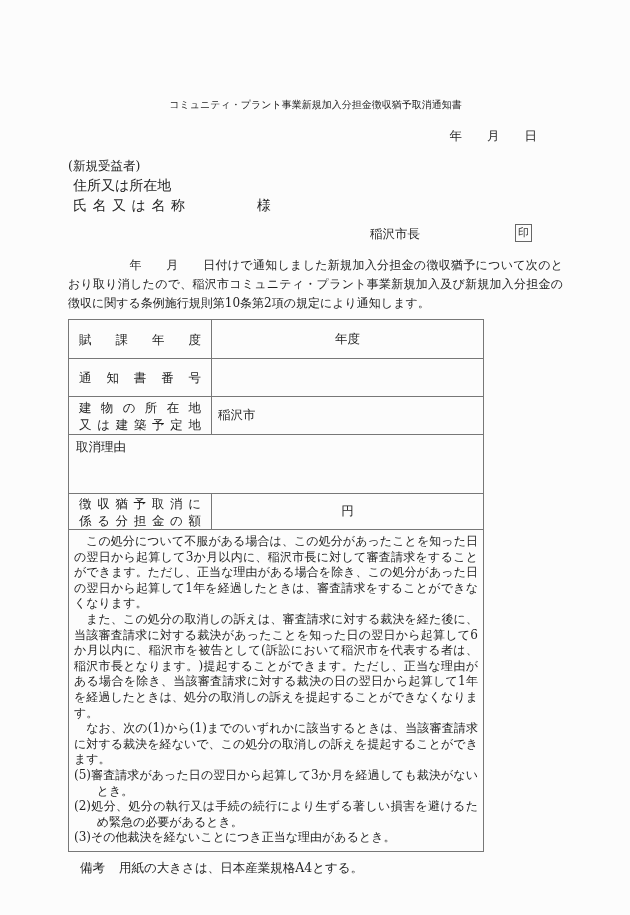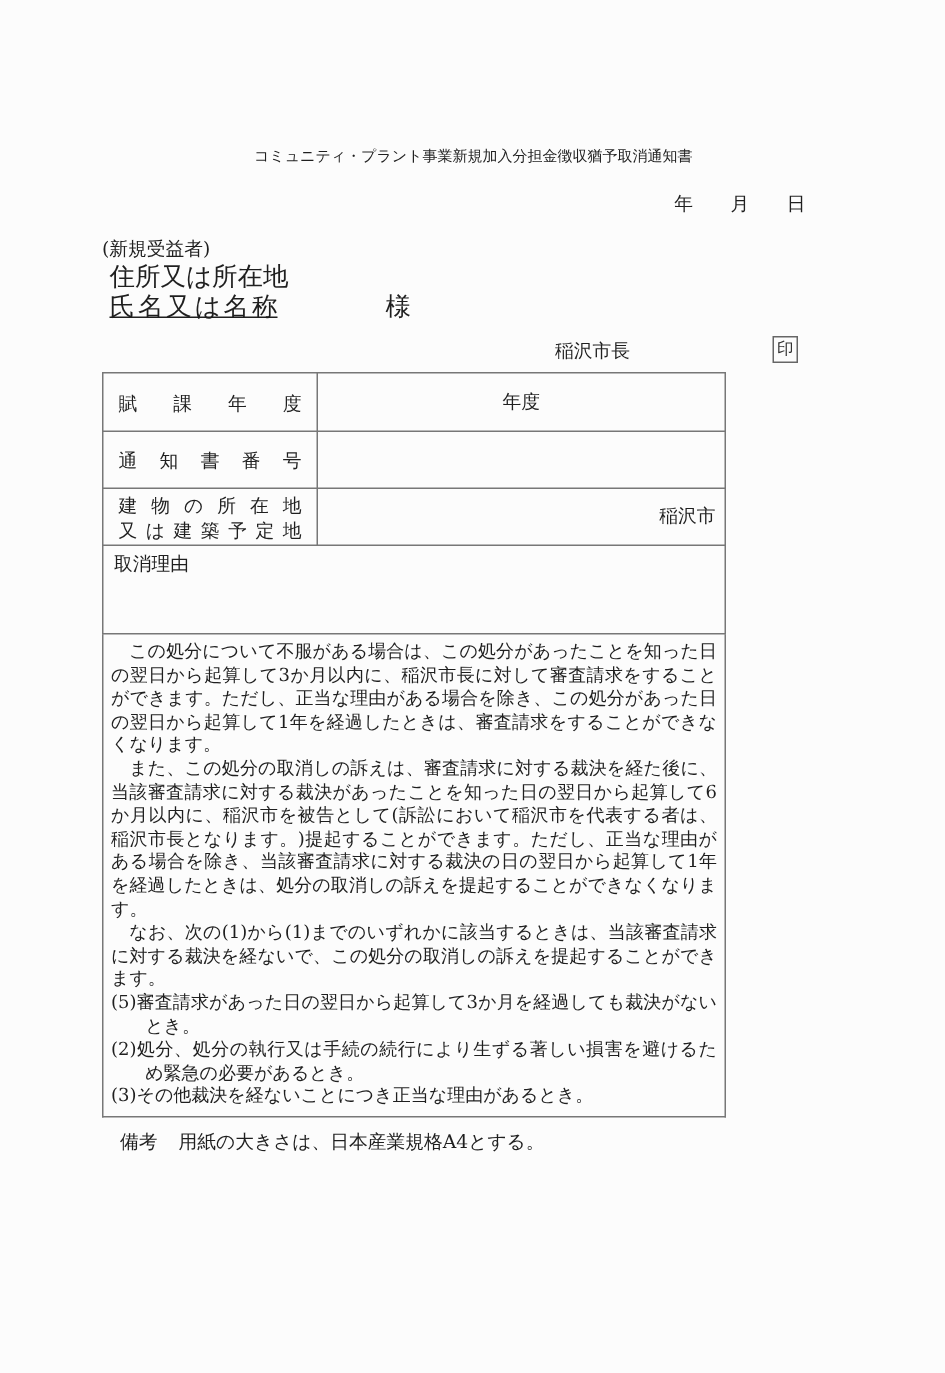--- a/index.html
+++ b/index.html
@@ -37,30 +37,29 @@
     text-align: right;
     padding-right: 26px;
   }
   .recipient-heading {
     margin-top: 15px;
     font-size: 12.5px;
     line-height: 15px;
   }
   .address-line, .name-line {
     margin-top: 5px;
-    font-size: 17px;
+    font-size: 14px;
     line-height: 15px;
     padding-left: 5px;
   }
   .name-label {
     display: inline-block;
     width: 112px;
     text-align: justify;
     text-align-last: justify;
-    text-decoration: underline;
   }
   .honorific {
     margin-left: 72px;
   }
   .issuer-line {
     position: relative;
     margin-top: 11px;
     height: 18px;
     font-size: 12.5px;
   }
@@ -104,21 +103,21 @@
   }
   td.lbl .jline {
     text-align: justify;
     text-align-last: justify;
     line-height: 17px;
   }
   td.val {
     padding: 0 6px;
   }
   td.val.center { text-align: center; }
-  td.val.left { text-align: right; }
+  td.val.left { text-align: left; }
   tr.r1 td, tr.r2 td, tr.r3 td, tr.r4 td { height: 37px; }
   tr.r1 td { height: 38px; }
   tr.r2 td { height: 36px; }
   tr.r5 td { height: 56px; vertical-align: top; }
   tr.r6 td { height: 35px; }
   .reason-label {
     padding: 3px 6px 0 6px;
     font-size: 12.5px;
   }
   td.notes-cell {
@@ -162,20 +161,21 @@
 
     <div class="name-line">
       <span class="name-label">氏名又は名称</span><span class="honorific">様</span>
     </div>
 
     <div class="issuer-line">
       <span class="issuer-name">稲沢市長</span>
       <span class="seal-box">印</span>
     </div>
 
+    <p class="body-par">　　　　　年　　月　　日付けで通知しました新規加入分担金の徴収猶予について次のとおり取り消したので、稲沢市コミュニティ・プラント事業新規加入及び新規加入分担金の徴収に関する条例施行規則第10条第2項の規定により通知します。</p>
 
     <table class="main-table">
       <tbody>
           <tr class="r1">
         <td class="lbl">
           <div class="jline">賦課年度</div>
         </td>
         <td class="val center">年度</td>
       </tr>
       <tr class="r3">
@@ -188,20 +188,27 @@
         <td class="lbl">
           <div class="jline">建物の所在地</div>
           <div class="jline">又は建築予定地</div>
         </td>
         <td class="val left">稲沢市</td>
       </tr>
       <tr class="r5">
         <td colspan="2">
           <div class="reason-label">取消理由</div>
         </td>
+      </tr>
+      <tr class="r6">
+        <td class="lbl">
+          <div class="jline">徴収猶予取消に</div>
+          <div class="jline">係る分担金の額</div>
+        </td>
+        <td class="val center">円</td>
       </tr>
       <tr>
         <td colspan="2" class="notes-cell">
           <p>　この処分について不服がある場合は、この処分があったことを知った日の翌日から起算して3か月以内に、稲沢市長に対して審査請求をすることができます。ただし、正当な理由がある場合を除き、この処分があった日の翌日から起算して1年を経過したときは、審査請求をすることができなくなります。</p>
           <p>　また、この処分の取消しの訴えは、審査請求に対する裁決を経た後に、当該審査請求に対する裁決があったことを知った日の翌日から起算して6か月以内に、稲沢市を被告として(訴訟において稲沢市を代表する者は、稲沢市長となります。)提起することができます。ただし、正当な理由がある場合を除き、当該審査請求に対する裁決の日の翌日から起算して1年を経過したときは、処分の取消しの訴えを提起することができなくなります。</p>
           <p>　なお、次の(1)から(1)までのいずれかに該当するときは、当該審査請求に対する裁決を経ないで、この処分の取消しの訴えを提起することができます。</p>
           <p class="item">(5)審査請求があった日の翌日から起算して3か月を経過しても裁決がないとき。</p>
           <p class="item">(2)処分、処分の執行又は手続の続行により生ずる著しい損害を避けるため緊急の必要があるとき。</p>
           <p class="item">(3)その他裁決を経ないことにつき正当な理由があるとき。</p>
         </td>

